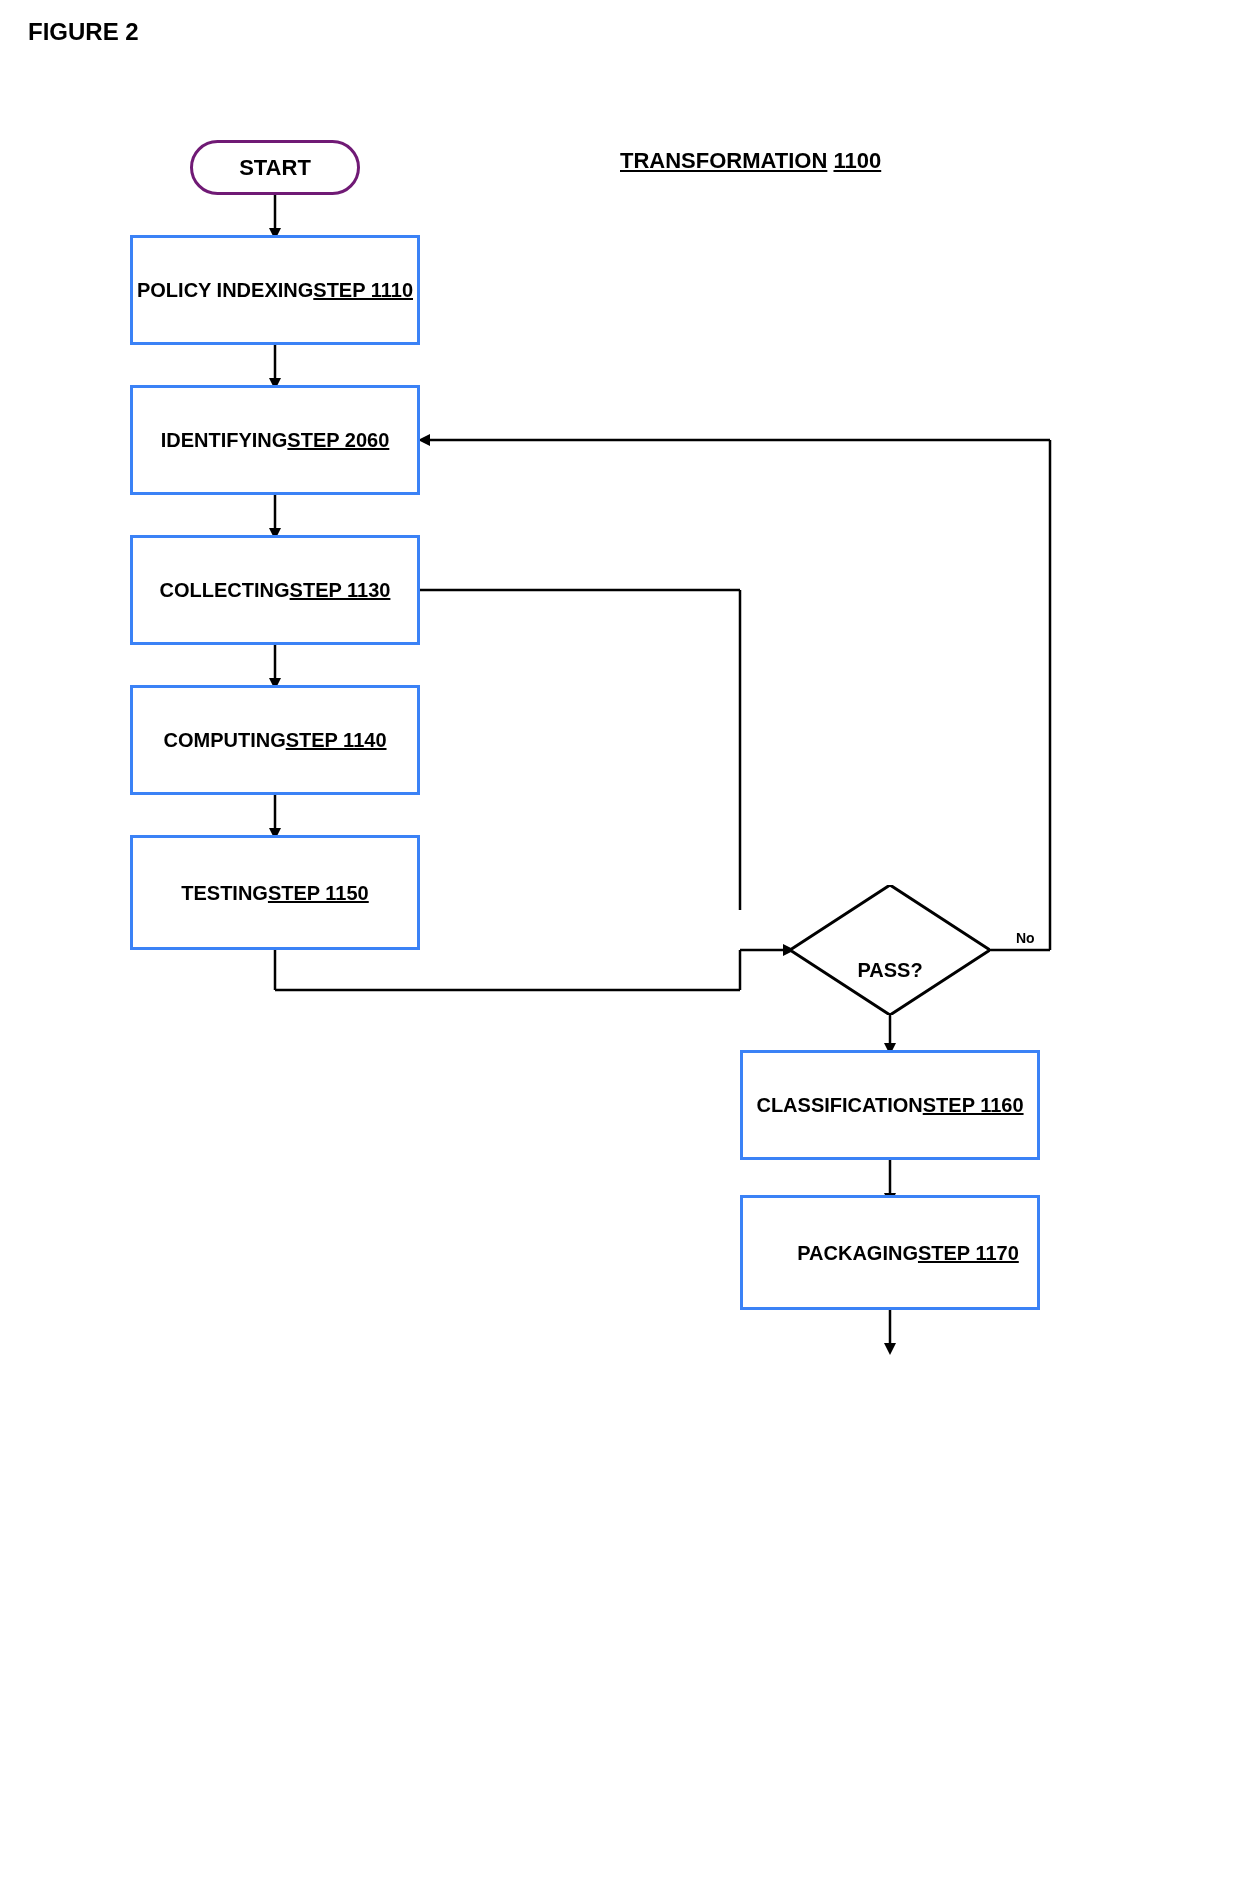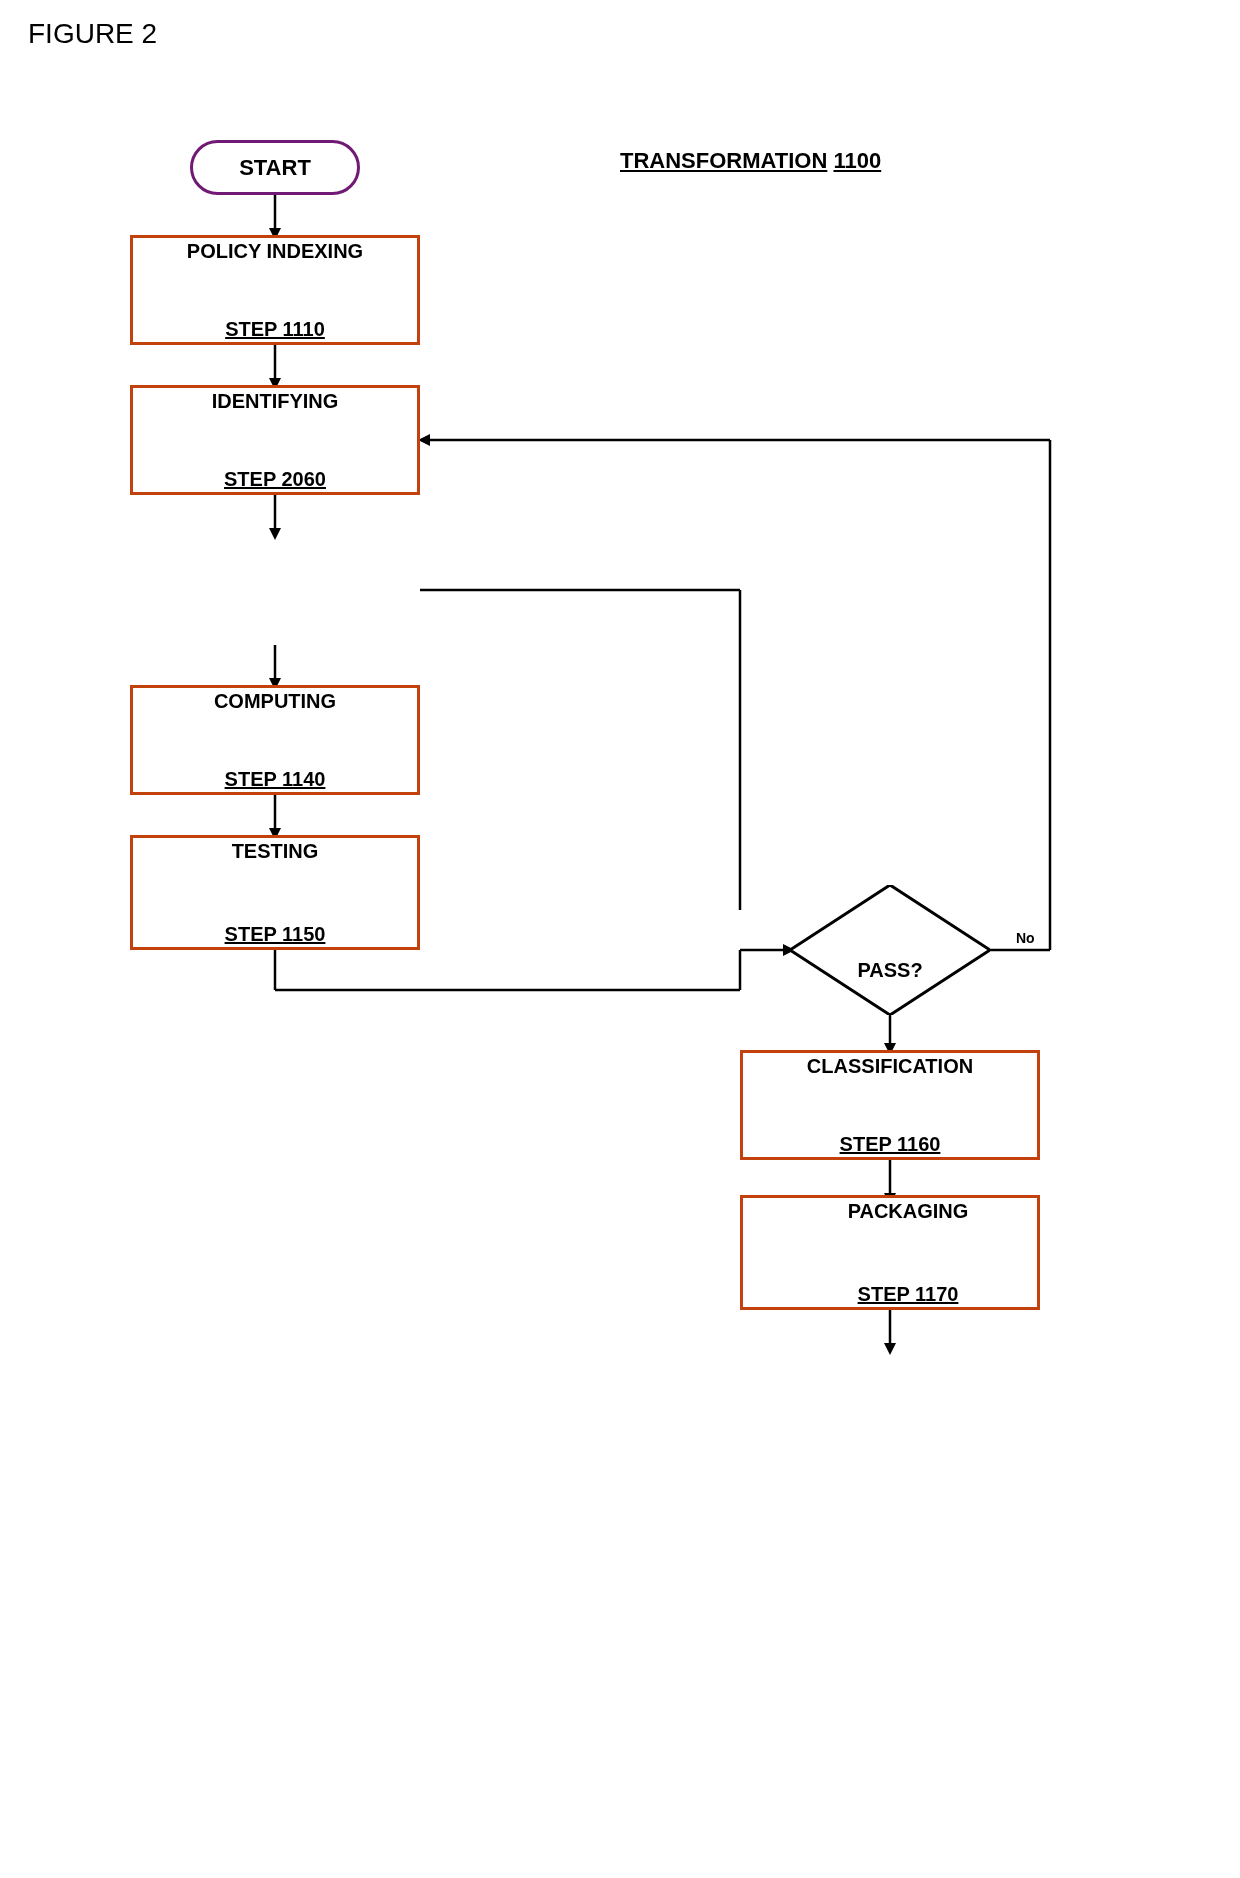--- a/index.html
+++ b/index.html
@@ -8,22 +8,22 @@
       font-family: Arial, Helvetica, sans-serif;
       width: 1240px;
       min-height: 1878px;
       position: relative;
       overflow: hidden;
     }
     .figure-label {
       position: absolute;
       top: 18px;
       left: 28px;
-      font-size: 28px;
-      font-weight: normal;
+      font-size: 24px;
+      font-weight: bold;
     }
     .transformation-label {
       position: absolute;
       top: 148px;
       left: 620px;
       font-size: 22px;
       font-weight: bold;
     }
     .transformation-label span {
       text-decoration: underline;
@@ -32,26 +32,26 @@
     .flowchart {
       position: absolute;
       top: 80px;
       left: 60px;
       width: 1120px;
       height: 1760px;
     }
     
     .fc-box {
       position: absolute;
-      border: 3px solid #c2410c;
+      border: 3px solid #3b82f6;
       background: #fff;
       display: flex;
-      flex-direction: column;
+      flex-direction: row;
       align-items: center;
-      justify-content: space-between;
+      justify-content: center;
       text-align: center;
     }
     .fc-box .label-main {
       font-size: 20px;
       font-weight: bold;
       line-height: 1.3;
     }
     .fc-box .label-sub {
       font-size: 20px;
       font-weight: bold;
@@ -175,20 +175,24 @@
   <div class="fc-box" style="left:70px; top:155px; width:290px; height:110px;">
     <span class="label-main">POLICY INDEXING</span>
     <span class="label-sub">STEP 1110</span>
   </div>
 
   <div class="fc-box" style="left:70px; top:305px; width:290px; height:110px;">
     <span class="label-main">IDENTIFYING</span>
     <span class="label-sub">STEP 2060</span>
   </div>
 
+  <div class="fc-box" style="left:70px; top:455px; width:290px; height:110px;">
+    <span class="label-main">COLLECTING</span>
+    <span class="label-sub">STEP 1130</span>
+  </div>
 
   <div class="fc-box" style="left:70px; top:605px; width:290px; height:110px;">
     <span class="label-main">COMPUTING</span>
     <span class="label-sub">STEP 1140</span>
   </div>
 
   <div class="fc-box" style="left:70px; top:755px; width:290px; height:115px;">
     <span class="label-main">TESTING</span>
     <span class="label-sub">STEP 1150</span>
   </div>

